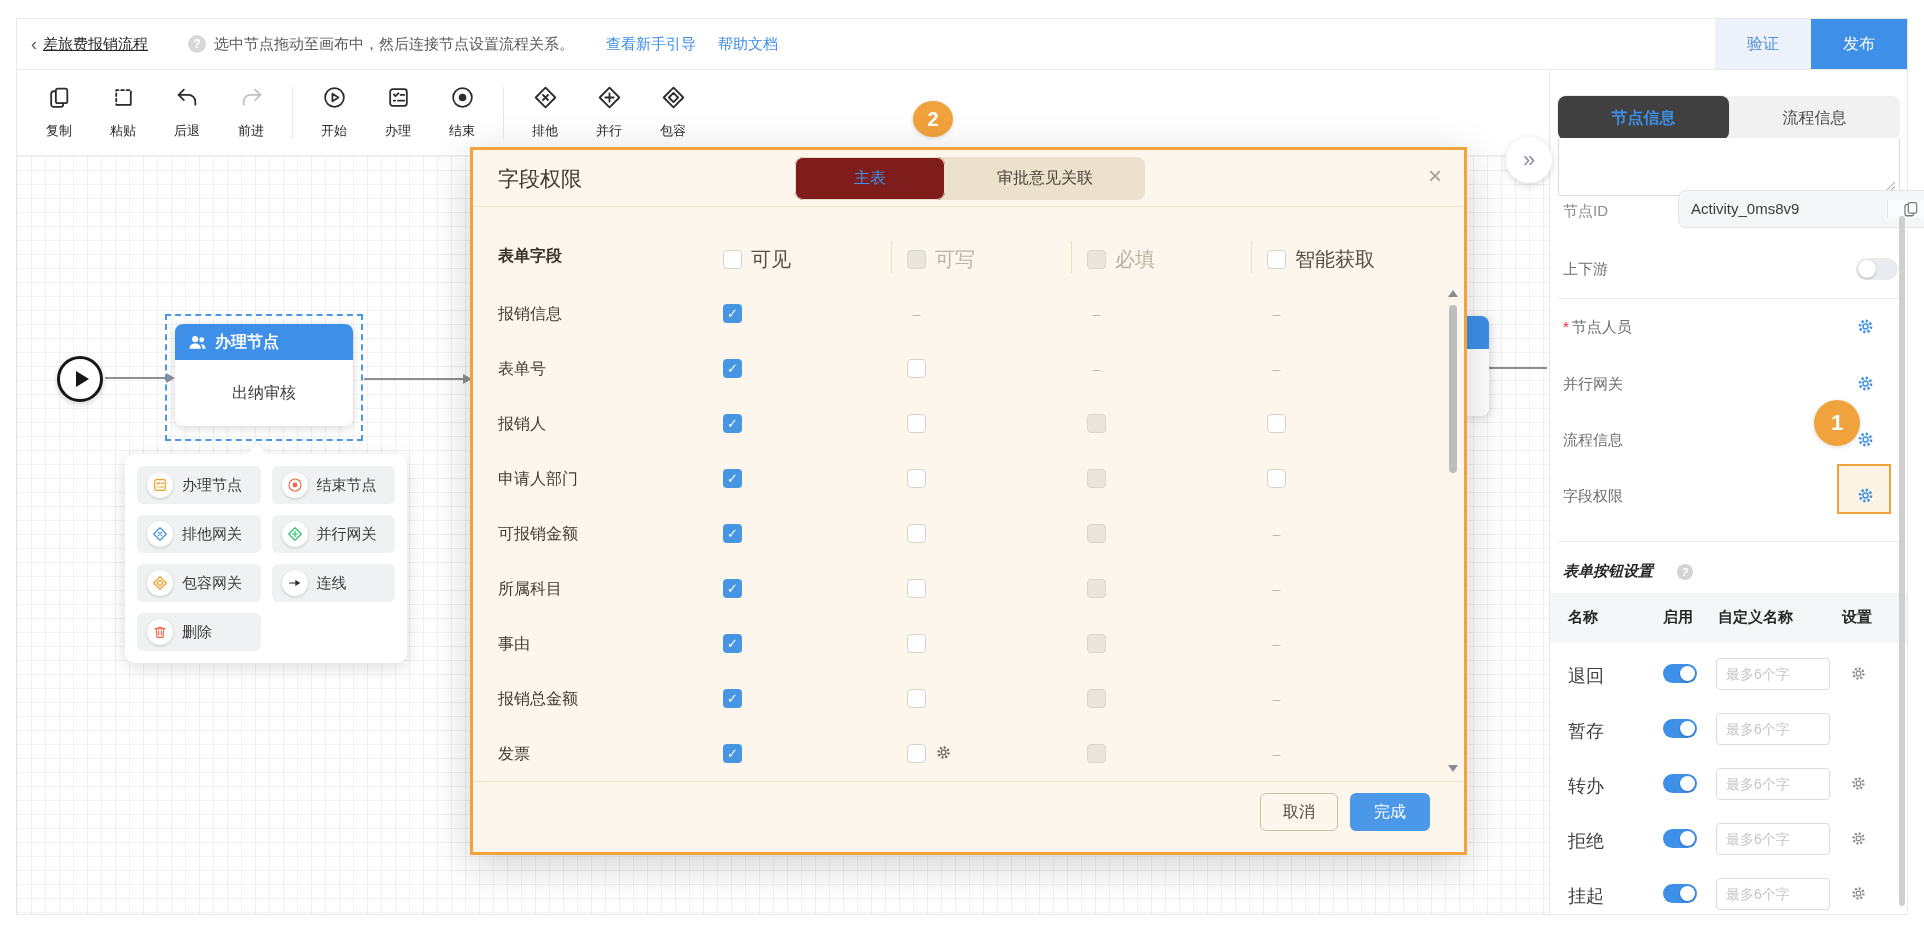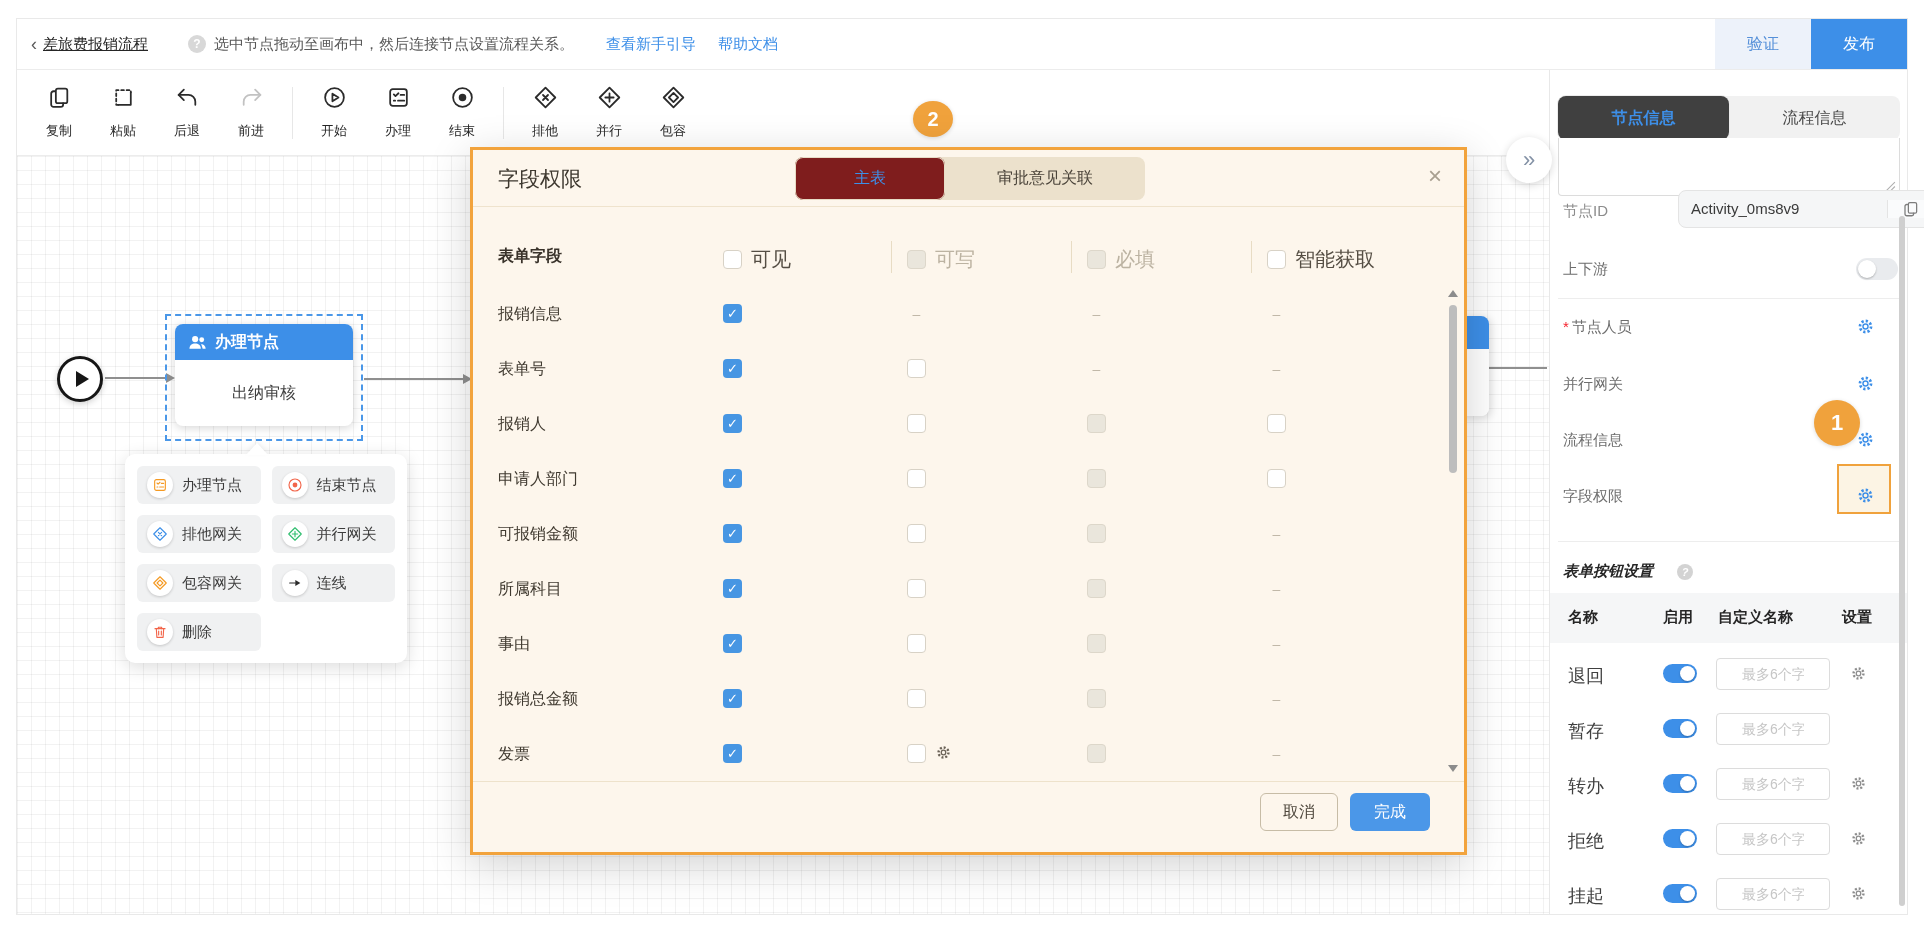--- a/index.html
+++ b/index.html
@@ -96,21 +96,21 @@
   .badge1{position:absolute;left:264px;top:330px;width:46px;height:46px;font-size:22px;z-index:3;}
   .badge2{position:absolute;left:913px;top:101px;width:40px;height:36px;font-size:20px;z-index:6;}
   .pbt-title{position:absolute;left:13px;top:492px;font-size:15px;font-weight:bold;color:#262626;display:flex;align-items:center;gap:24px;font-style:italic;}
   .pbt-title .qicon2{width:16px;height:16px;border-radius:50%;background:#d3d3d3;color:#fff;font-size:11px;font-weight:bold;display:flex;align-items:center;justify-content:center;}
   .pbt-head{position:absolute;left:0;top:523px;width:357px;height:50px;background:#f5f6f7;font-size:15px;font-weight:bold;color:#262626;}
   .pbt-head span{position:absolute;top:15px;}
   .pbh-0{left:18px;} .pbh-1{left:113px;} .pbh-2{left:168px;} .pbh-3{left:292px;}
   .pbr{position:absolute;left:0;width:357px;height:55px;}
   .pbr .bname{position:absolute;left:18px;top:18px;font-size:18px;color:#404040;}
   .pbr .tg{position:absolute;left:113px;top:18px;}
-  .pbi{position:absolute;left:166px;top:12px;width:114px;height:32px;border:1px solid #dcdcdc;border-radius:4px;font-size:14px;padding:0 25px;color:#404040;background:#fff;outline:none;}
+  .pbi{position:absolute;left:166px;top:12px;width:114px;height:32px;border:1px solid #dcdcdc;border-radius:4px;font-size:14px;padding:0 9px;color:#404040;background:#fff;outline:none;}
   .pbi::placeholder{color:#c6c6c6;}
   .ggear{position:absolute;left:300px;top:19px;width:17px;height:17px;color:#8c8c8c;cursor:pointer;}
 
   
   .collapse{position:absolute;left:1506px;top:137px;width:46px;height:46px;border-radius:50%;background:#fff;box-shadow:0 2px 8px rgba(0,0,0,.16);display:flex;align-items:center;justify-content:center;font-size:22px;color:#8492a6;cursor:pointer;z-index:4;}
 
   
   .modal{position:absolute;left:470px;top:147px;width:997px;height:708px;background:#fdf6ec;border:3px solid #f2a33c;box-shadow:0 10px 40px rgba(0,0,0,.18);z-index:10;}
   .m-head{position:relative;height:57px;border-bottom:1px solid #efe3cd;}
   .m-title{position:absolute;left:25px;top:15px;font-size:21px;color:#3d372e;font-weight:500;}

